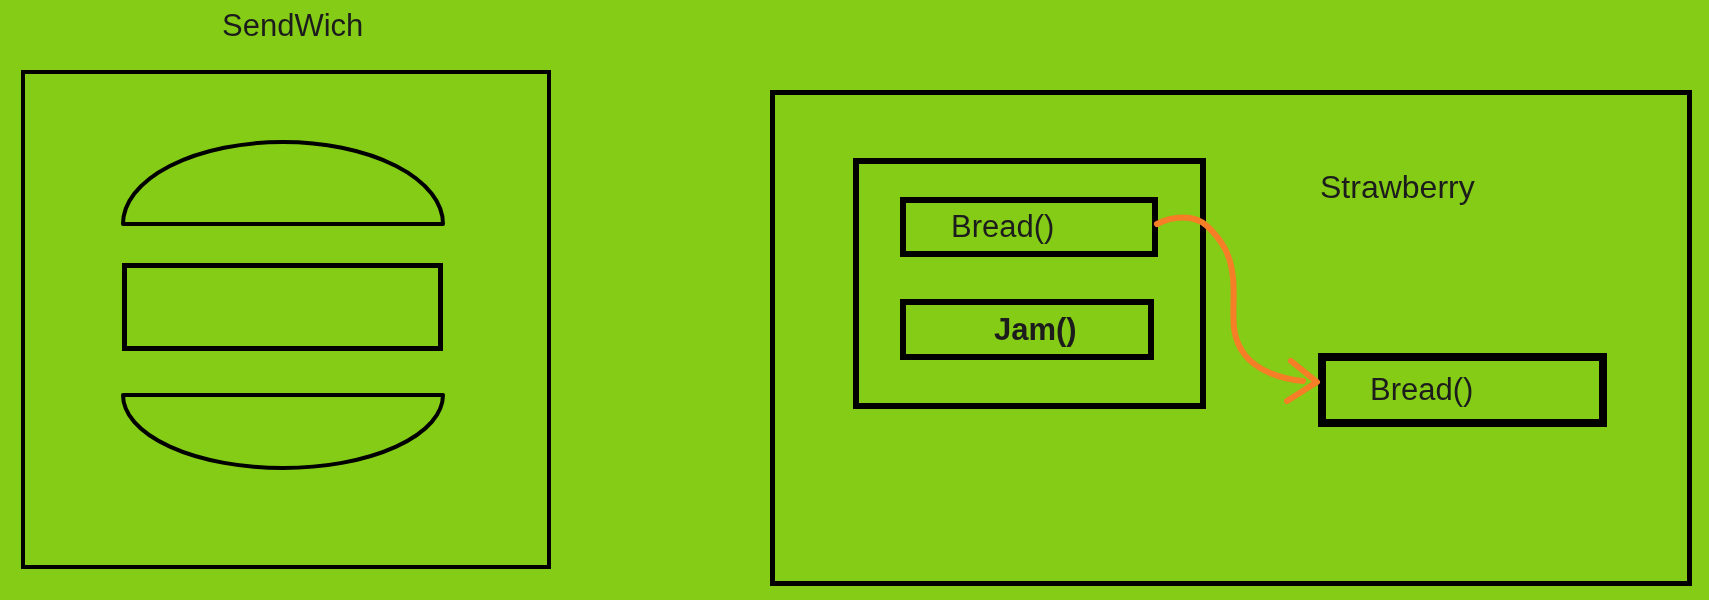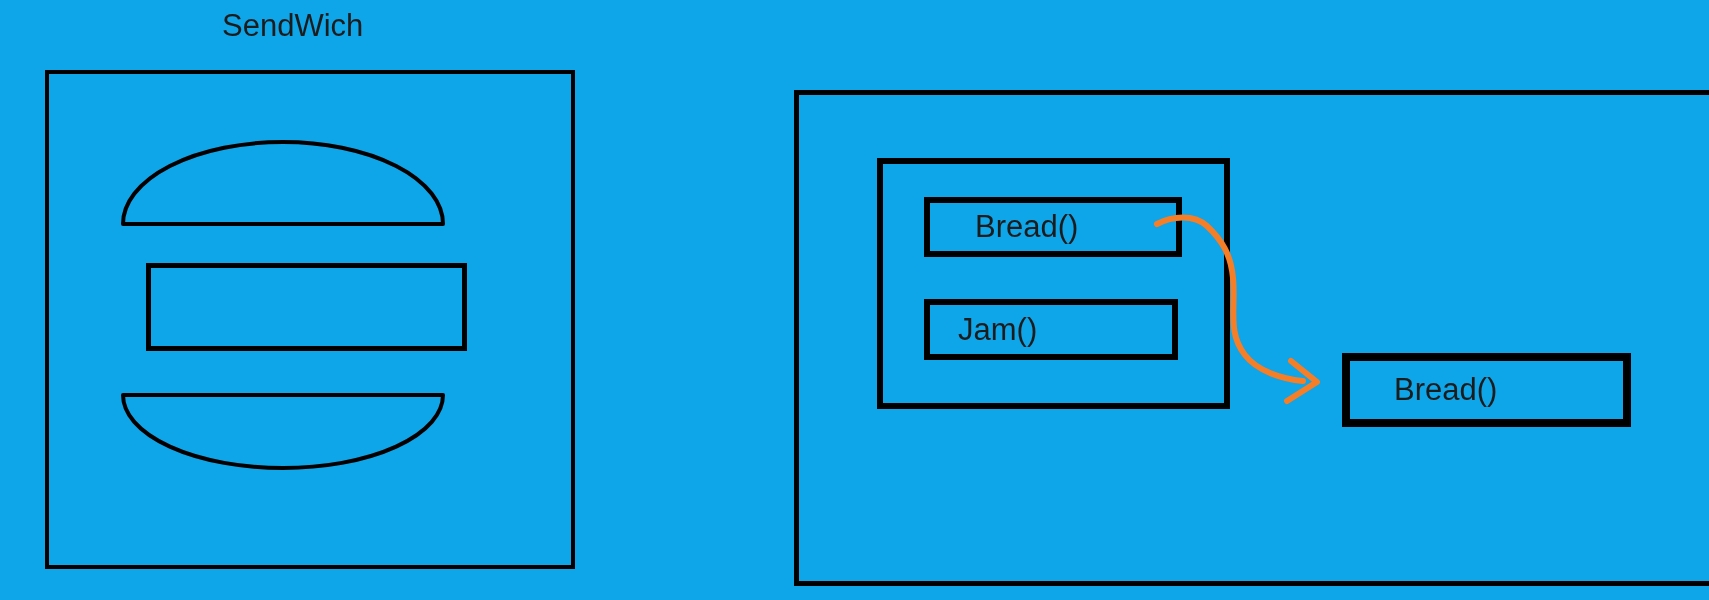--- a/index.html
+++ b/index.html
@@ -4,53 +4,52 @@
 <style>
   html, body {
     margin: 0;
     padding: 0;
     background: #ffffff;
   }
   .canvas {
     position: relative;
     width: 1709px;
     height: 600px;
-    background: #0ea5e9;
+    background: #84cc16;
     font-family: "Liberation Sans", sans-serif;
     color: #1c1c1c;
     overflow: hidden;
   }
   .label {
     position: absolute;
     white-space: nowrap;
     color: #1c1c1c;
   }
   .box {
     position: absolute;
     box-sizing: border-box;
     border-style: solid;
     border-color: #000000;
     background: transparent;
-    margin-left: 24px;
   }
   .method-box {
     display: flex;
     align-items: center;
   }
   .title-sendwich       { left: 222px; top: 8px;   font-size: 31px; }
   .title-strawberrybagel{ left: 837px; top: 31px;  font-size: 31px; }
   .label-strawberry     { left: 1320px; top: 169px; font-size: 32px; }
 
   .sendwich-box   { left: 21px;  top: 70px;  width: 530px; height: 499px; border-width: 4px; }
   .patty-rect     { left: 122px; top: 263px; width: 321px; height: 88px;  border-width: 5px; }
 
   .bagel-box      { left: 770px; top: 90px;  width: 922px; height: 496px; border-width: 5px; }
   .inner-box      { left: 853px; top: 158px; width: 353px; height: 251px; border-width: 6px; }
   .bread-box      { left: 900px; top: 197px; width: 258px; height: 60px;  border-width: 6px; font-size: 31px; padding-left: 45px; }
-  .jam-box        { left: 900px; top: 299px; width: 254px; height: 61px;  border-width: 6px; font-size: 31px; padding-left: 28px; }
+  .jam-box        { left: 900px; top: 299px; width: 254px; height: 61px;  border-width: 6px; font-size: 31px; padding-left: 88px; font-weight: bold; }
   .callee-box     { left: 1318px; top: 353px; width: 289px; height: 74px; border-width: 8px; font-size: 31px; padding-left: 44px; }
 
   svg.overlay {
     position: absolute;
     left: 0;
     top: 0;
     width: 1709px;
     height: 600px;
     pointer-events: none;
   }
@@ -72,20 +71,21 @@
   <div class="box inner-box"></div>
 
   <div class="box method-box bread-box">
     <span>Bread()</span>
   </div>
 
   <div class="box method-box jam-box">
     <span>Jam()</span>
   </div>
 
+  <div class="label label-strawberry">Strawberry</div>
 
   <div class="box method-box callee-box">
     <span>Bread()</span>
   </div>
 
   <svg class="overlay" viewBox="0 0 1709 600" xmlns="http://www.w3.org/2000/svg">
 
     <path d="M 123 224 A 160 82 0 0 1 443 224 Z" fill="none" stroke="#000000" stroke-width="4" stroke-linejoin="round"></path>
 
     <path d="M 123 395 A 160 73 0 0 0 443 395 Z" fill="none" stroke="#000000" stroke-width="4" stroke-linejoin="round"></path>

